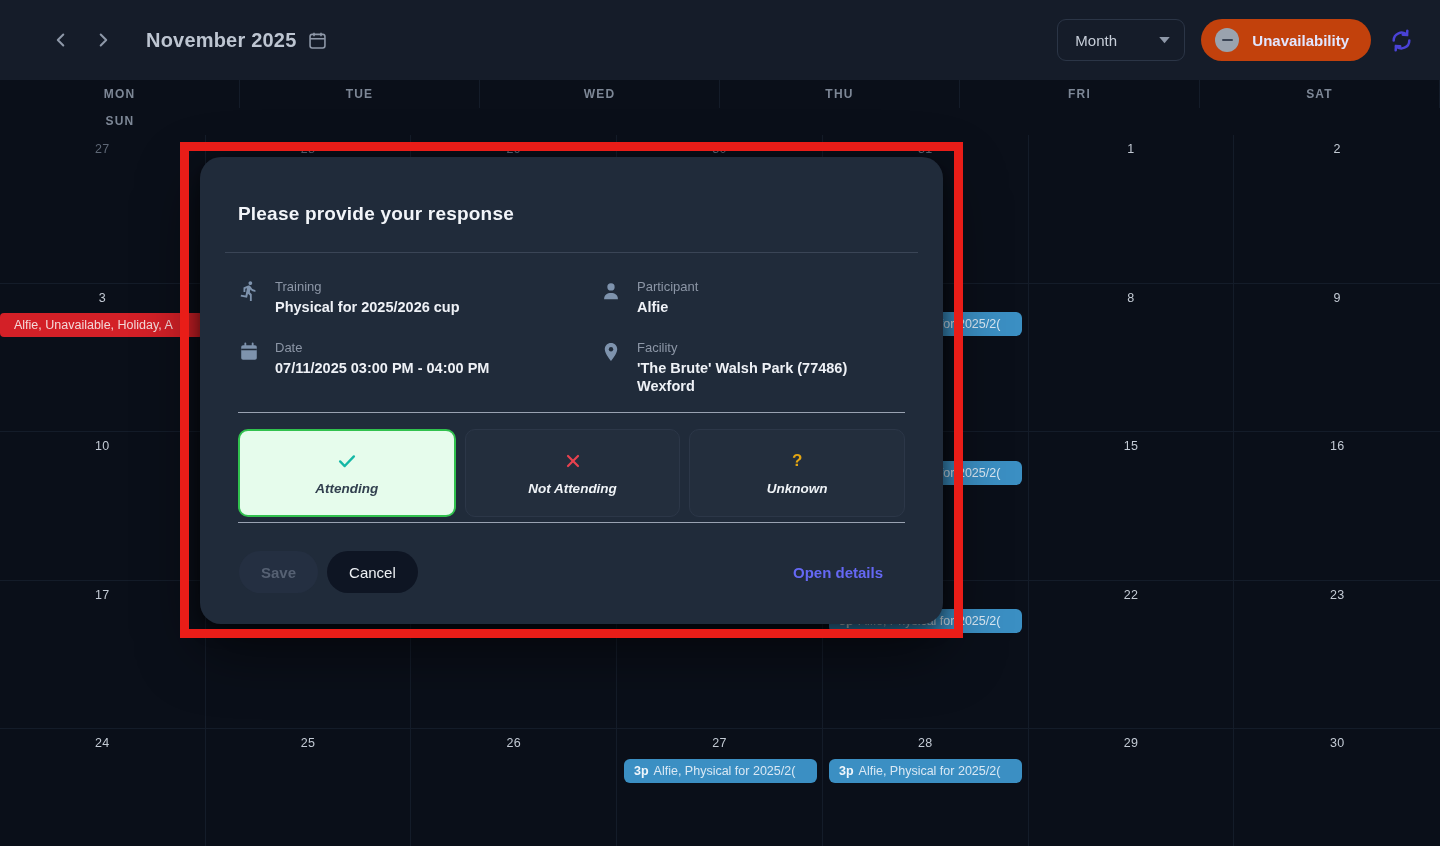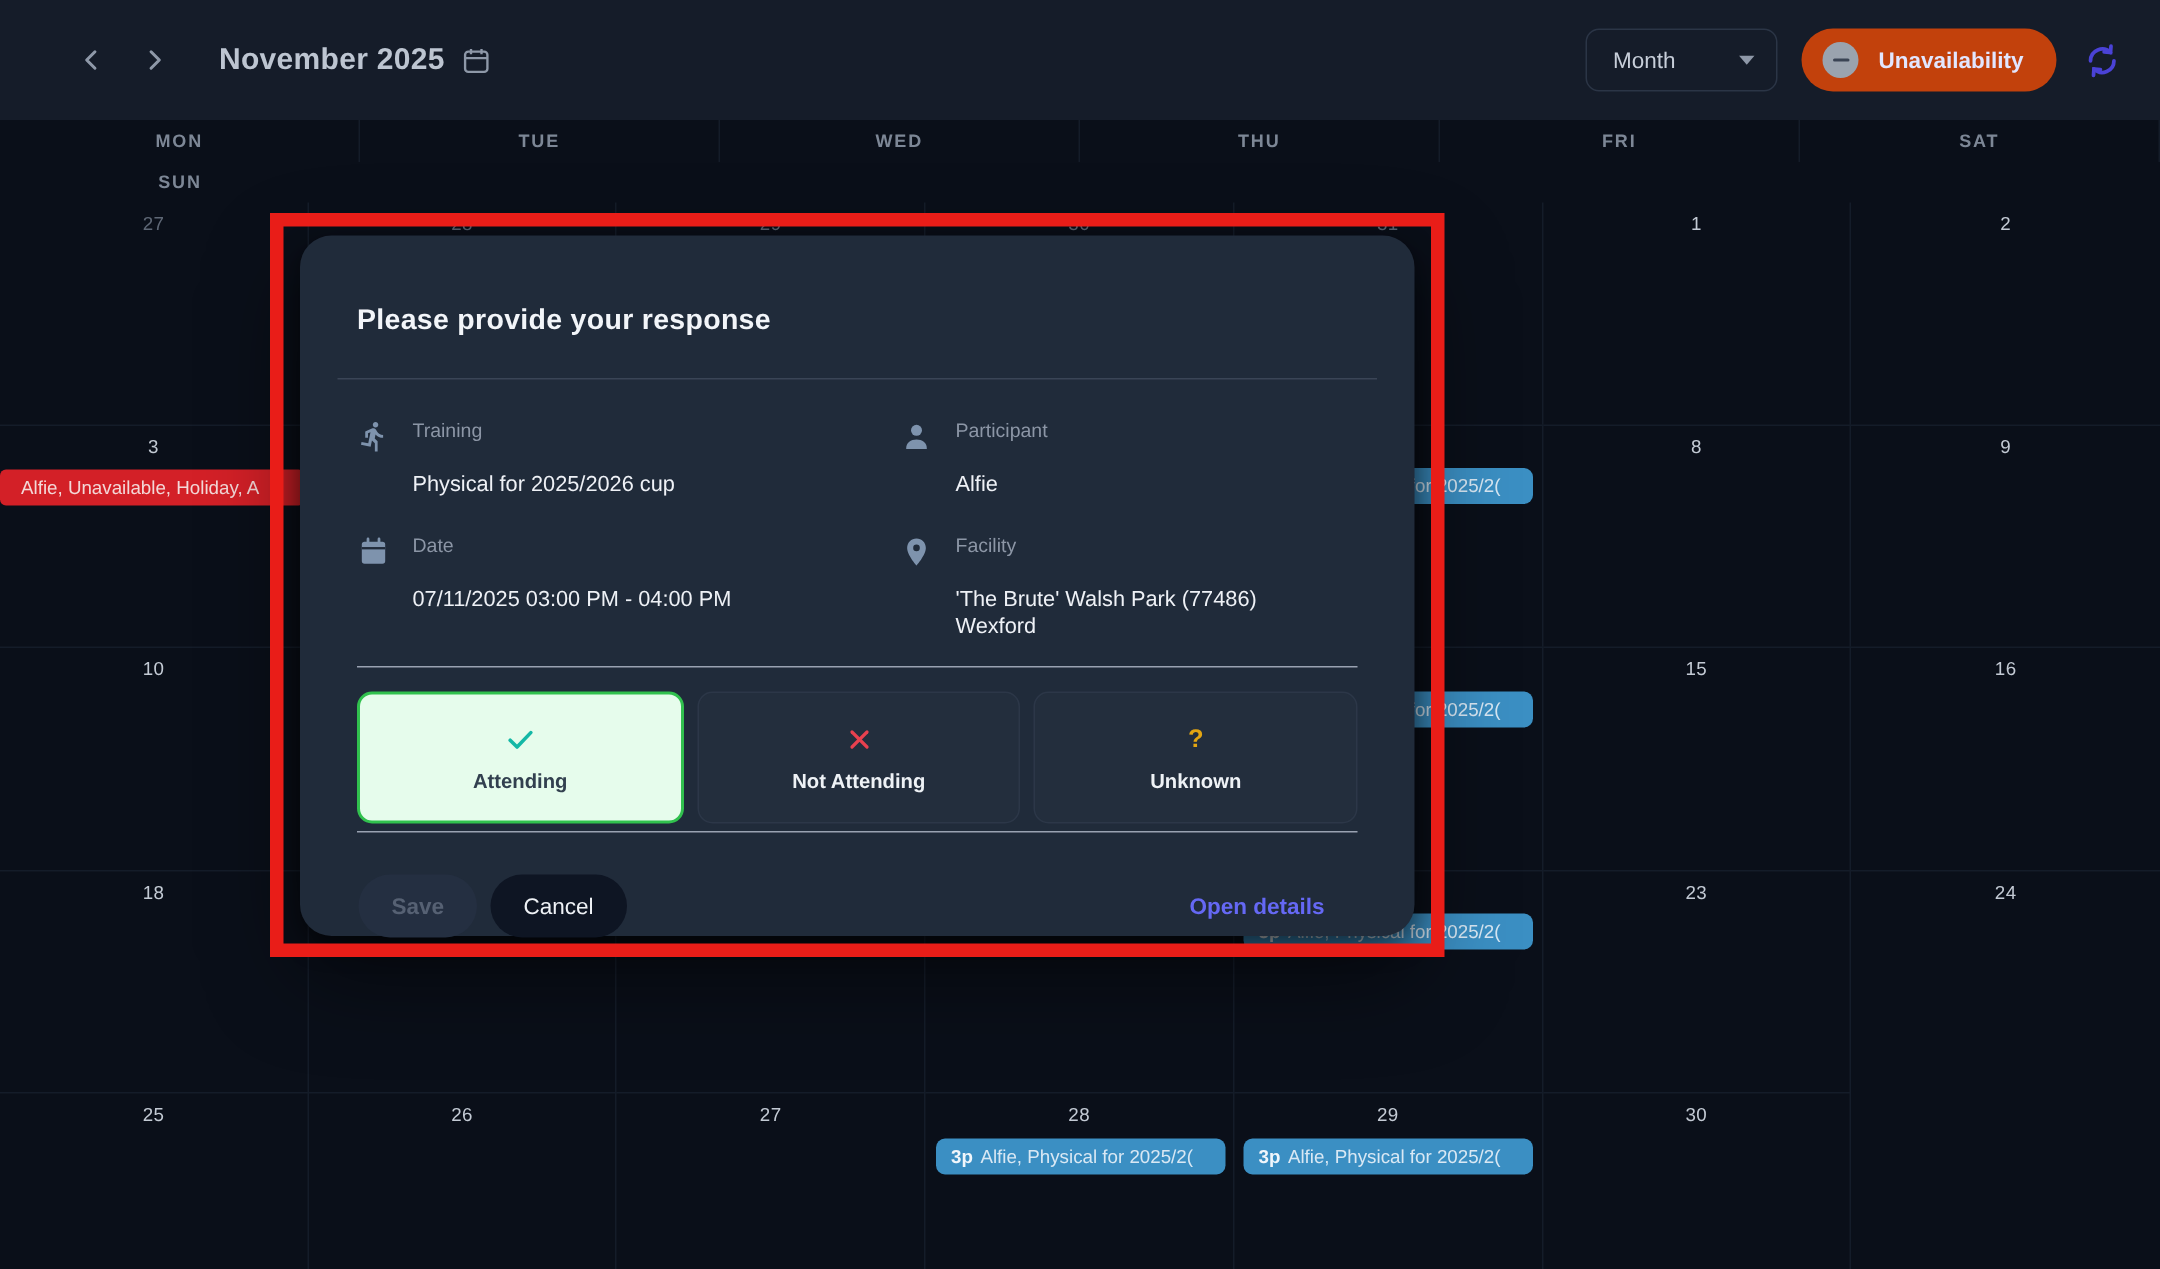--- a/index.html
+++ b/index.html
@@ -88,30 +88,30 @@
   }
   .modal-title { margin:46px 38px 0; font-size:19px; font-weight:700; color:#f2f5f9; letter-spacing:.2px; }
   .div1 { height:1px; background:#3a4556; margin:27px 25px 0; }
   .div-light { height:1px; background:#99a2b1; margin:0 38px; }
   .details {
     margin:26px 38px 0; display:grid; grid-template-columns:362px 1fr; row-gap:24px;
   }
   .field { display:flex; }
   .field .ficon { width:24px; color:#7e93ad; flex:none; margin-right:13px; margin-top:1px; }
   .flabel { font-size:13px; color:#8c96a6; }
-  .fvalue { font-size:14.5px; font-weight:400; color:#eef1f6; margin-top:20px; line-height:1.25; max-width:250px; }
+  .fvalue { font-size:14.5px; font-weight:700; color:#eef1f6; margin-top:4px; line-height:1.25; max-width:250px; }
   .d2 { margin-top:17px; }
   .responses { margin:16px 38px 0; display:flex; gap:9px; }
   .resp {
     flex:1; height:88px; border-radius:10px; cursor:pointer;
     border:1px solid #2c3748; background:rgba(255,255,255,.015);
     display:flex; flex-direction:column; align-items:center; justify-content:center; gap:9px;
     font-family:inherit;
   }
-  .resp .rlabel { font-size:13.5px; font-weight:700; color:#eef2f6; }
+  .resp .rlabel { font-size:13.5px; font-weight:700; color:#eef2f6;font-style:italic; }
   .resp.selected { background:#e6fcec; border:2px solid #31c14e; }
   .resp.selected .rlabel { color:#32404f; }
   .resp .ricon { height:22px; display:flex; align-items:center; justify-content:center; }
   .qmark { font-size:17px; font-weight:800; color:#e3a512; }
   .d3 { margin-top:5px; }
   .modal-footer { margin:28px 60px 0 39px; display:flex; align-items:center; }
   .btn-save {
     height:42px; padding:0 22px; border-radius:21px; border:none;
     background:#242f41; color:#566173; font-size:15px; font-weight:700; font-family:inherit;
   }
@@ -205,20 +205,21 @@
       <div class="gcell"><span class="dnum">7</span></div>
       <div class="gcell"><span class="dnum">8</span></div>
       <div class="gcell"><span class="dnum">9</span></div>
       <div class="gcell"><span class="dnum">10</span></div>
       <div class="gcell"><span class="dnum">11</span></div>
       <div class="gcell"><span class="dnum">12</span></div>
       <div class="gcell"><span class="dnum">13</span></div>
       <div class="gcell"><span class="dnum">14</span></div>
       <div class="gcell"><span class="dnum">15</span></div>
       <div class="gcell"><span class="dnum">16</span></div>
+      <div class="gcell"><span class="dnum">17</span></div>
       <div class="gcell"><span class="dnum">18</span></div>
       <div class="gcell"><span class="dnum">19</span></div>
       <div class="gcell"><span class="dnum">20</span></div>
       <div class="gcell"><span class="dnum">21</span></div>
       <div class="gcell"><span class="dnum">22</span></div>
       <div class="gcell"><span class="dnum">23</span></div>
       <div class="gcell"><span class="dnum">24</span></div>
       <div class="gcell"><span class="dnum">25</span></div>
       <div class="gcell"><span class="dnum">26</span></div>
       <div class="gcell"><span class="dnum">27</span></div>

